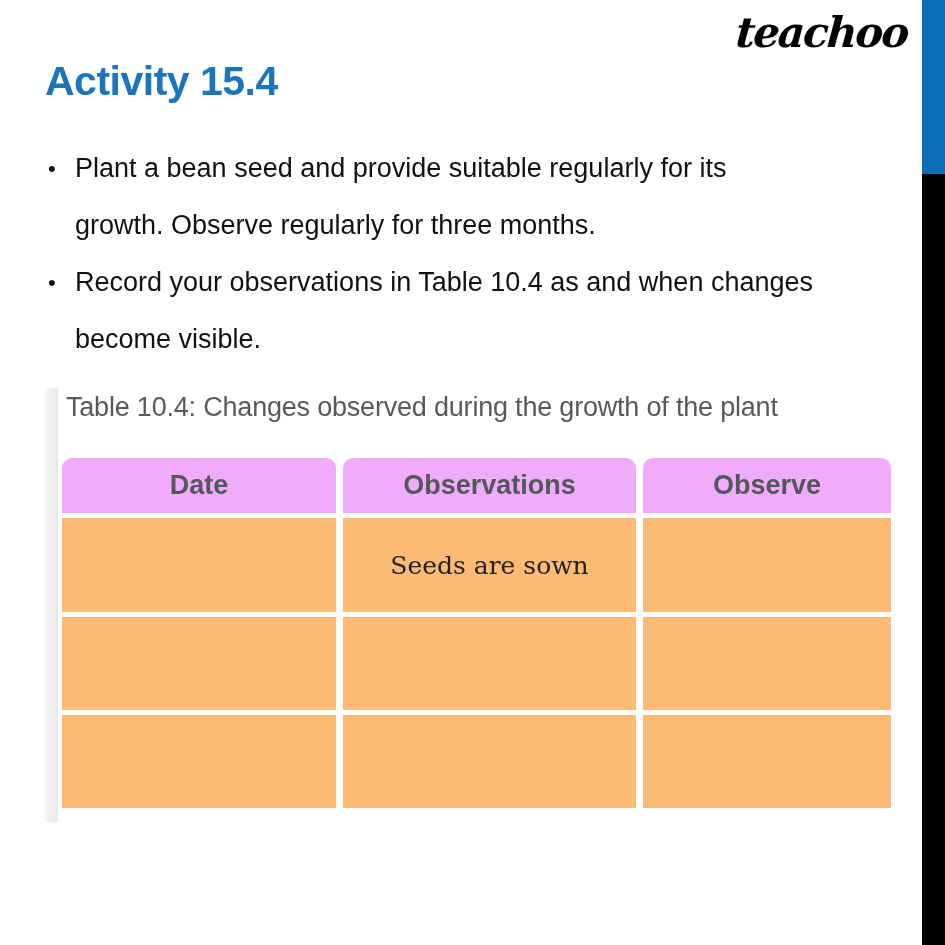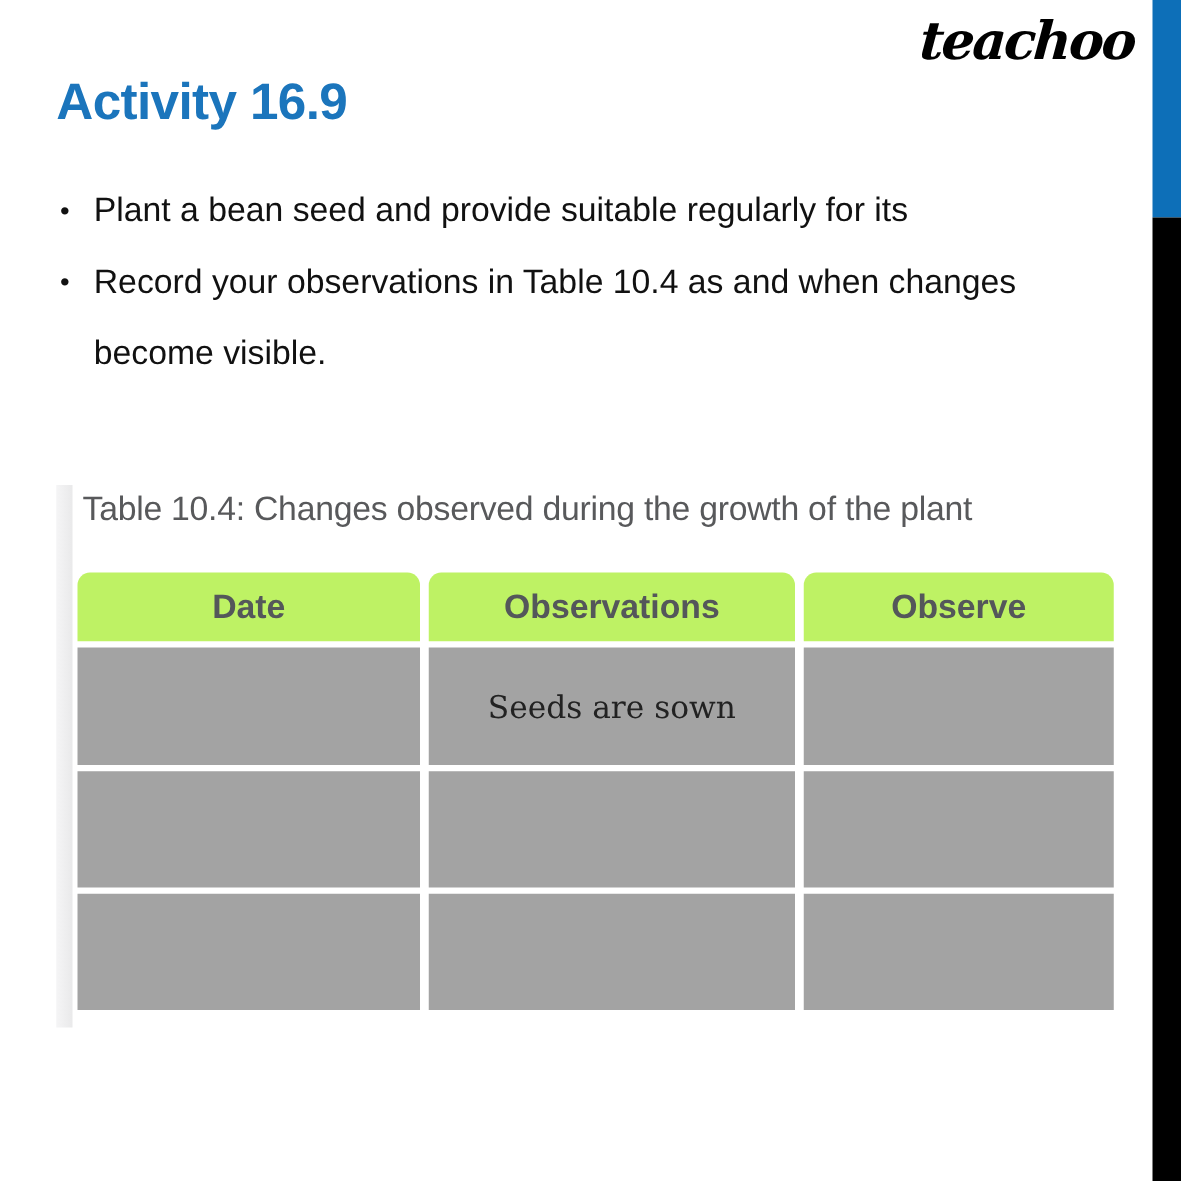--- a/index.html
+++ b/index.html
@@ -73,49 +73,50 @@
     white-space: nowrap;
   }
   .obs-table {
     position: absolute; left: 62px; top: 458px;
     display: grid;
     grid-template-columns: 274px 293px 248px;
     grid-template-rows: 55px 94px 93px 93px;
     column-gap: 7px; row-gap: 5px;
   }
   .th-cell {
-    background: #bef264;
+    background: #f0abfc;
     border-radius: 10px 10px 0 0;
     display: flex; align-items: center; justify-content: center;
     font-size: 27px; font-weight: bold; color: #54575a;
   }
   .td-cell {
-    background: #a3a3a3;
+    background: #fdba74;
     display: flex; align-items: center; justify-content: center;
     font-family: "DejaVu Serif", serif;
     font-size: 25px; color: #222222;
   }
 </style>
 </head>
 <body>
 
 <div class="slide">
 
   <div class="edge-bar-blue"></div>
   <div class="edge-bar-black"></div>
 
   <div class="logo">teachoo</div>
 
-  <div class="heading">Activity 16.9</div>
+  <div class="heading">Activity 15.4</div>
 
   <div class="bullets">
     <div class="bullet-item">
       <span class="bullet-dot">•</span>
       <span class="bullet-lines">
         <span class="bullet-line">Plant a bean seed and provide suitable regularly for its</span>
+        <span class="bullet-line">growth. Observe regularly for three months.</span>
       </span>
     </div>
     <div class="bullet-item">
       <span class="bullet-dot">•</span>
       <span class="bullet-lines">
         <span class="bullet-line">Record your observations in Table 10.4 as and when changes</span>
         <span class="bullet-line">become visible.</span>
       </span>
     </div>
   </div>

